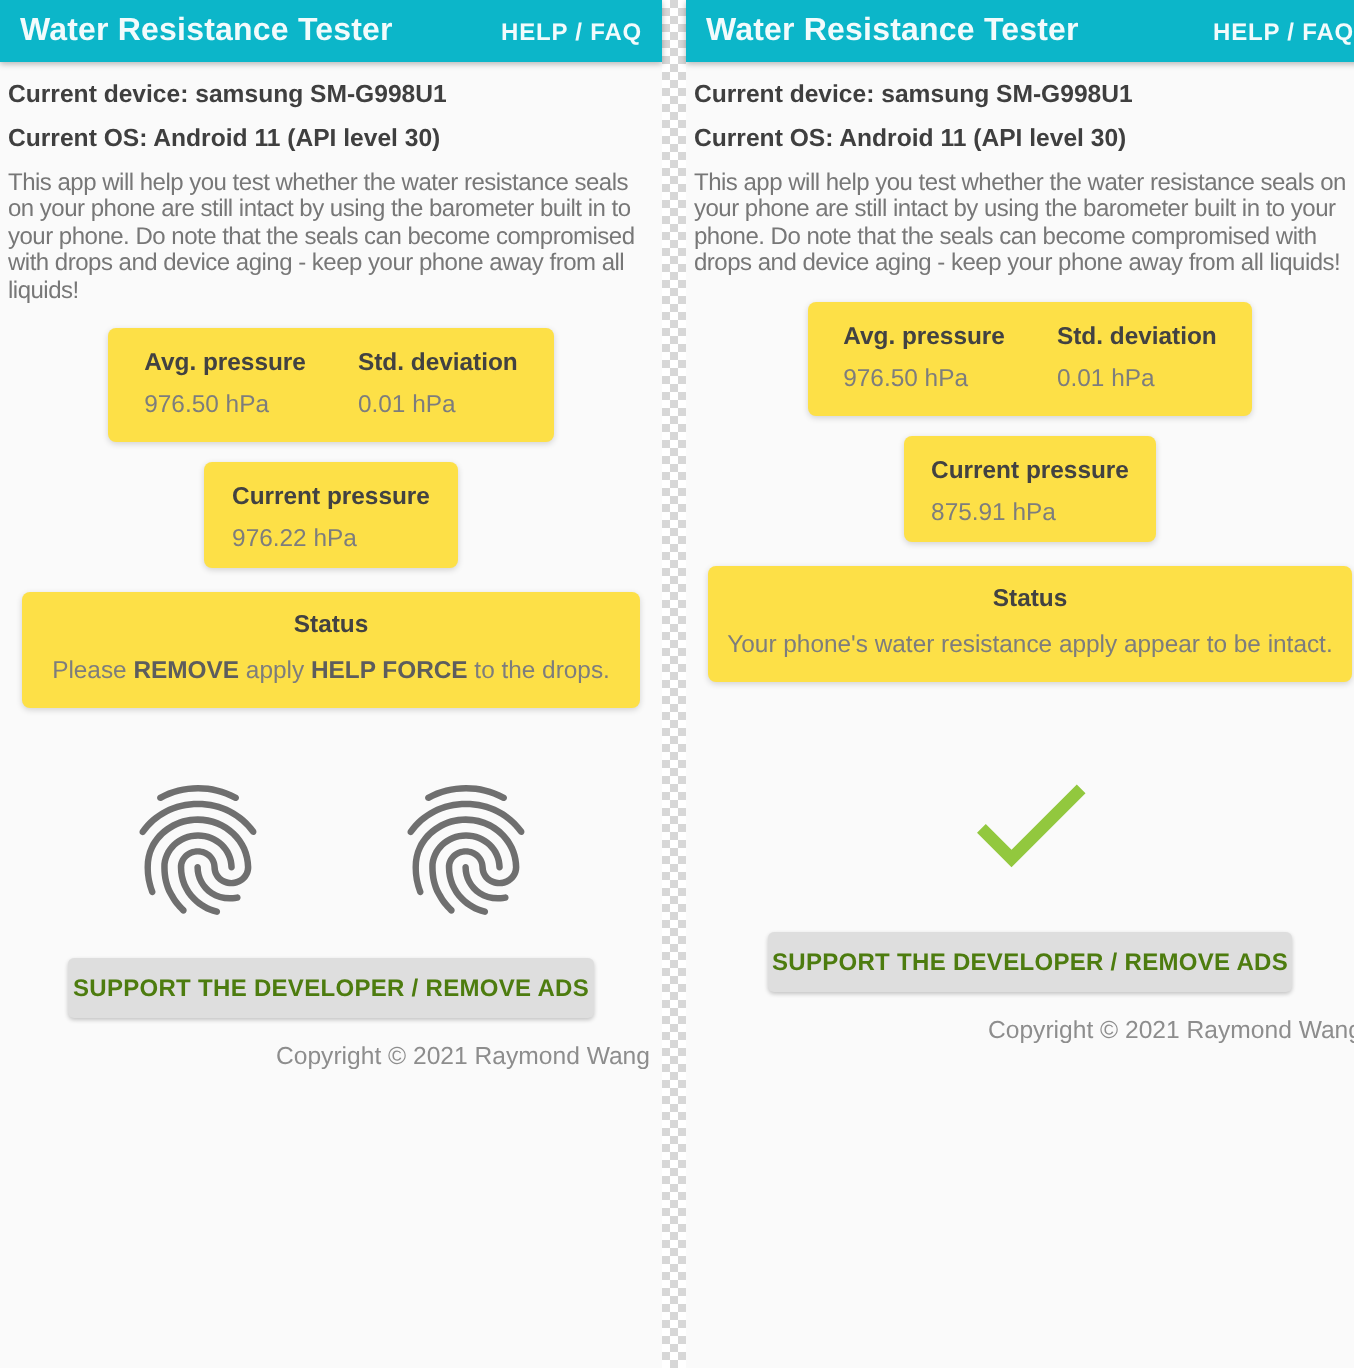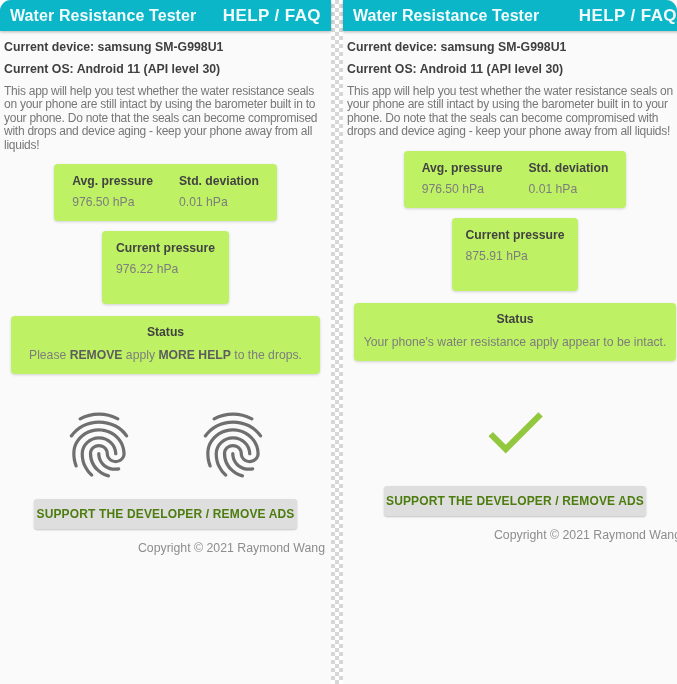--- a/index.html
+++ b/index.html
@@ -6,21 +6,20 @@
   html, body { width: 677px; height: 684px; }
   body {
     font-family: "Liberation Sans", "DejaVu Sans", sans-serif;
     background: #fafafa;
   }
   .screen {
     position: relative;
     width: 677px; height: 684px;
     overflow: hidden;
     background: #fafafa;
-    border-radius: 11px;
   }
   .panel {
     position: absolute; top: 0; height: 684px;
     background: #fafafa;
     display: flex; flex-direction: column;
   }
   .panel-left  { left: 0;   width: 331px; }
   .panel-right { left: 343px; width: 344px; }
   .divider {
     position: absolute; top: 0; left: 331px;
@@ -36,21 +35,21 @@
     padding: 0 10px;
     box-shadow: 0 1px 3px rgba(0,0,0,0.28);
     position: relative; z-index: 2;
   }
   .appbar-title {
     color: #f2fbfc; font-size: 16px; font-weight: bold;
     letter-spacing: 0.1px; white-space: nowrap;
   }
   .appbar-action {
     margin-left: auto;
-    color: #f2fbfc; font-size: 17px; font-weight: bold;
+    color: #f2fbfc; font-size: 12px; font-weight: bold;
     letter-spacing: 0.4px; white-space: nowrap; cursor: pointer;
   }
   .content {
     flex: 1;
     display: flex; flex-direction: column; align-items: center;
     padding: 10px 4px 0 4px;
   }
   .device-line {
     align-self: flex-start;
     font-size: 12.3px; font-weight: bold; color: #3f3f3f;
@@ -59,35 +58,35 @@
     white-space: nowrap; overflow: hidden;
   }
   .description {
     align-self: flex-start;
     font-size: 12px; letter-spacing: -0.25px;
     color: #777; line-height: 13.4px;
     width: 100%;
     margin-bottom: 12px;
   }
   .card {
-    background: #bef264;
+    background: #fde047;
     border-radius: 4px;
     box-shadow: 0 1px 3px rgba(0,0,0,0.16);
     justify-content: flex-end;
   }
   .card-stats {
     display: flex; gap: 26px;
     padding: 10px 18px 12px 18px;
     margin-bottom: 10px;
   }
   .stat { text-align: left; }
   .stat-label { font-size: 12.2px; font-weight: bold; color: #424242; white-space: nowrap; }
   .stat-value { font-size: 12.2px; color: #7d7d7d; margin-top: 7px; white-space: nowrap; }
   .card-current {
-    padding: 10px 14px 28px 14px;
+    padding: 10px 14px 8px 14px;
     margin-bottom: 12px;
     min-width: 108px;
   }
   .card-current .stat-label { text-align: center; }
   .card-status {
     width: calc(100% - 14px);
     padding: 9px 6px 12px 6px;
     text-align: center;
     margin-bottom: 32px;
   }
@@ -146,21 +145,21 @@
         </div>
       </div>
 
       <div class="card card-current">
         <div class="stat-label">Current pressure</div>
         <div class="stat-value">976.22 hPa</div>
       </div>
 
       <div class="card card-status">
         <div class="status-title">Status</div>
-        <div class="status-message"><span>Please </span><b>REMOVE</b><span> apply </span><b>MORE HELP</b><span> to the drops.</span></div>
+        <div class="status-message"><span>Please </span><b>REMOVE</b><span> apply </span><b>HELP FORCE</b><span> to the drops.</span></div>
       </div>
 
       <div class="icon-row">
         <span class="fp-icon">
           <svg width="78" height="78" viewBox="0 0 24 24" fill="#6f6f6f">
               <path d="M17.81 4.47c-.08 0-.16-.02-.23-.06C15.66 3.42 14 3 12.01 3c-1.98 0-3.86.47-5.57 1.41-.24.13-.54.04-.68-.2-.13-.24-.04-.55.2-.68C7.82 2.52 9.86 2 12.01 2c2.13 0 3.99.47 6.03 1.52.25.13.34.43.21.67-.09.18-.26.28-.44.28zM3.5 9.72c-.1 0-.2-.03-.29-.09-.23-.16-.28-.47-.12-.7.99-1.4 2.25-2.5 3.75-3.27C9.98 4.04 14 4.03 17.15 5.65c1.5.77 2.76 1.86 3.75 3.25.16.22.11.54-.12.7-.23.16-.54.11-.7-.12-.9-1.26-2.04-2.25-3.39-2.94-2.87-1.47-6.54-1.47-9.4.01-1.36.7-2.5 1.7-3.4 2.96-.08.14-.23.21-.39.21zm6.25 12.07c-.13 0-.26-.05-.35-.15-.87-.87-1.34-1.43-2.01-2.64-.69-1.23-1.05-2.73-1.05-4.34 0-2.97 2.54-5.39 5.66-5.39s5.66 2.42 5.66 5.39c0 .28-.22.5-.5.5s-.5-.22-.5-.5c0-2.42-2.09-4.39-4.66-4.39-2.57 0-4.66 1.97-4.66 4.39 0 1.44.32 2.77.93 3.85.64 1.15 1.08 1.64 1.85 2.42.19.2.19.51 0 .71-.11.1-.24.15-.37.15zm7.17-1.85c-1.19 0-2.24-.3-3.1-.89-1.49-1.01-2.38-2.65-2.38-4.39 0-.28.22-.5.5-.5s.5.22.5.5c0 1.41.72 2.74 1.94 3.56.71.48 1.54.71 2.54.71.24 0 .64-.03 1.04-.1.27-.05.53.13.58.41.05.27-.13.53-.41.58-.57.11-1.07.12-1.21.12zM14.91 22c-.04 0-.09-.01-.13-.02-1.59-.44-2.63-1.03-3.72-2.1-1.4-1.39-2.17-3.24-2.17-5.22 0-1.62 1.38-2.94 3.08-2.94 1.7 0 3.08 1.32 3.08 2.94 0 1.07.93 1.94 2.08 1.94s2.08-.87 2.08-1.94c0-3.77-3.25-6.83-7.25-6.83-2.84 0-5.44 1.58-6.61 4.03-.39.81-.59 1.76-.59 2.8 0 .78.07 2.01.67 3.61.1.26-.03.55-.29.64-.26.1-.55-.04-.64-.29-.49-1.31-.73-2.61-.73-3.96 0-1.2.23-2.29.68-3.24 1.33-2.79 4.28-4.6 7.51-4.6 4.55 0 8.25 3.51 8.25 7.83 0 1.62-1.38 2.94-3.08 2.94s-3.08-1.32-3.08-2.94c0-1.07-.93-1.94-2.08-1.94s-2.08.87-2.08 1.94c0 1.71.66 3.31 1.87 4.51.95.94 1.86 1.46 3.27 1.85.27.07.42.35.35.61-.05.23-.26.38-.47.38z"></path>
             </svg>
         </span>
         <span class="fp-icon">
           <svg width="78" height="78" viewBox="0 0 24 24" fill="#6f6f6f">

